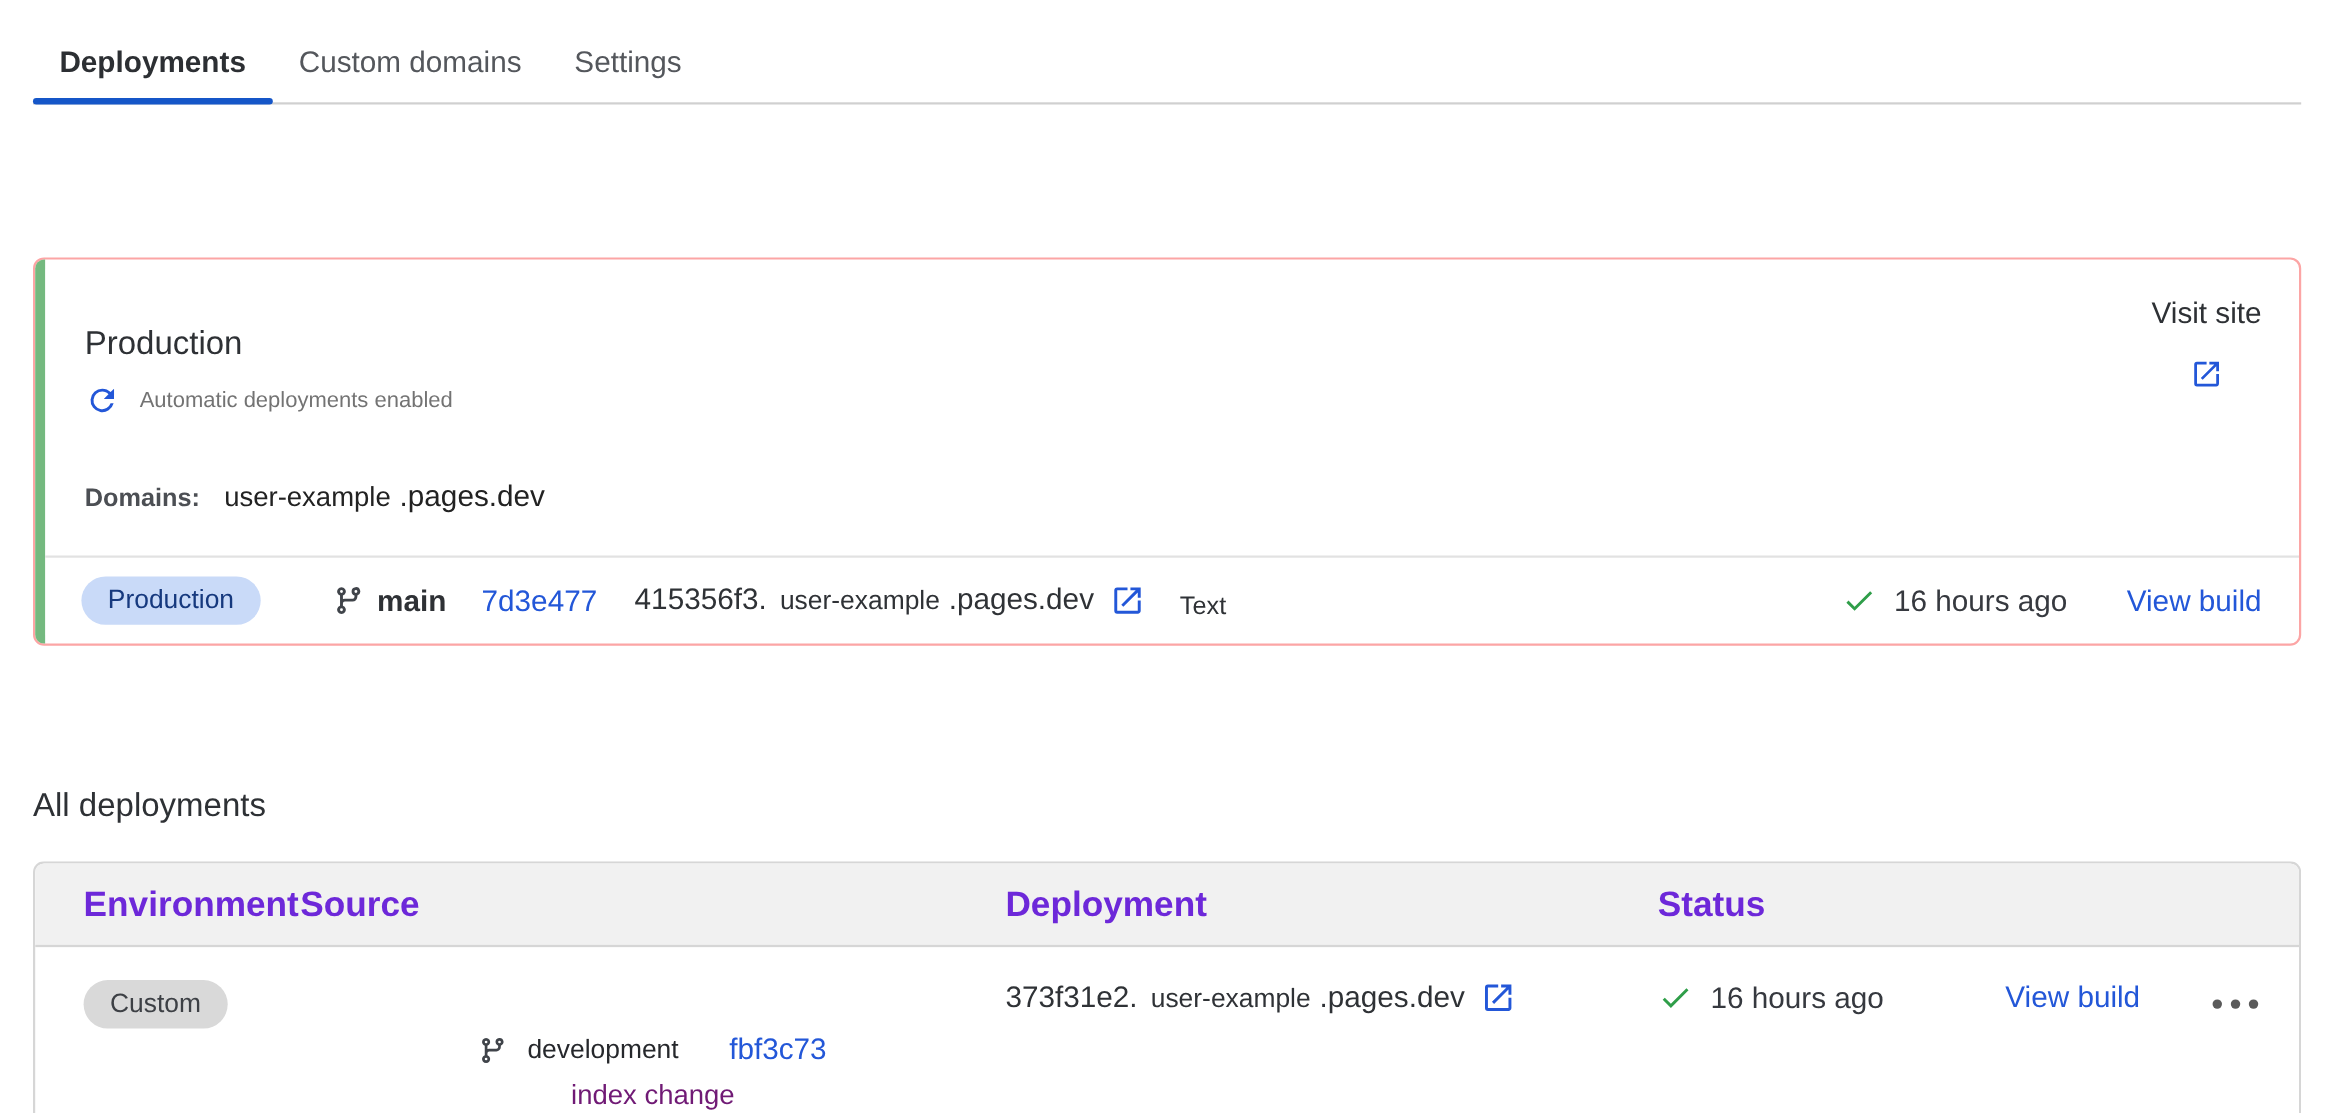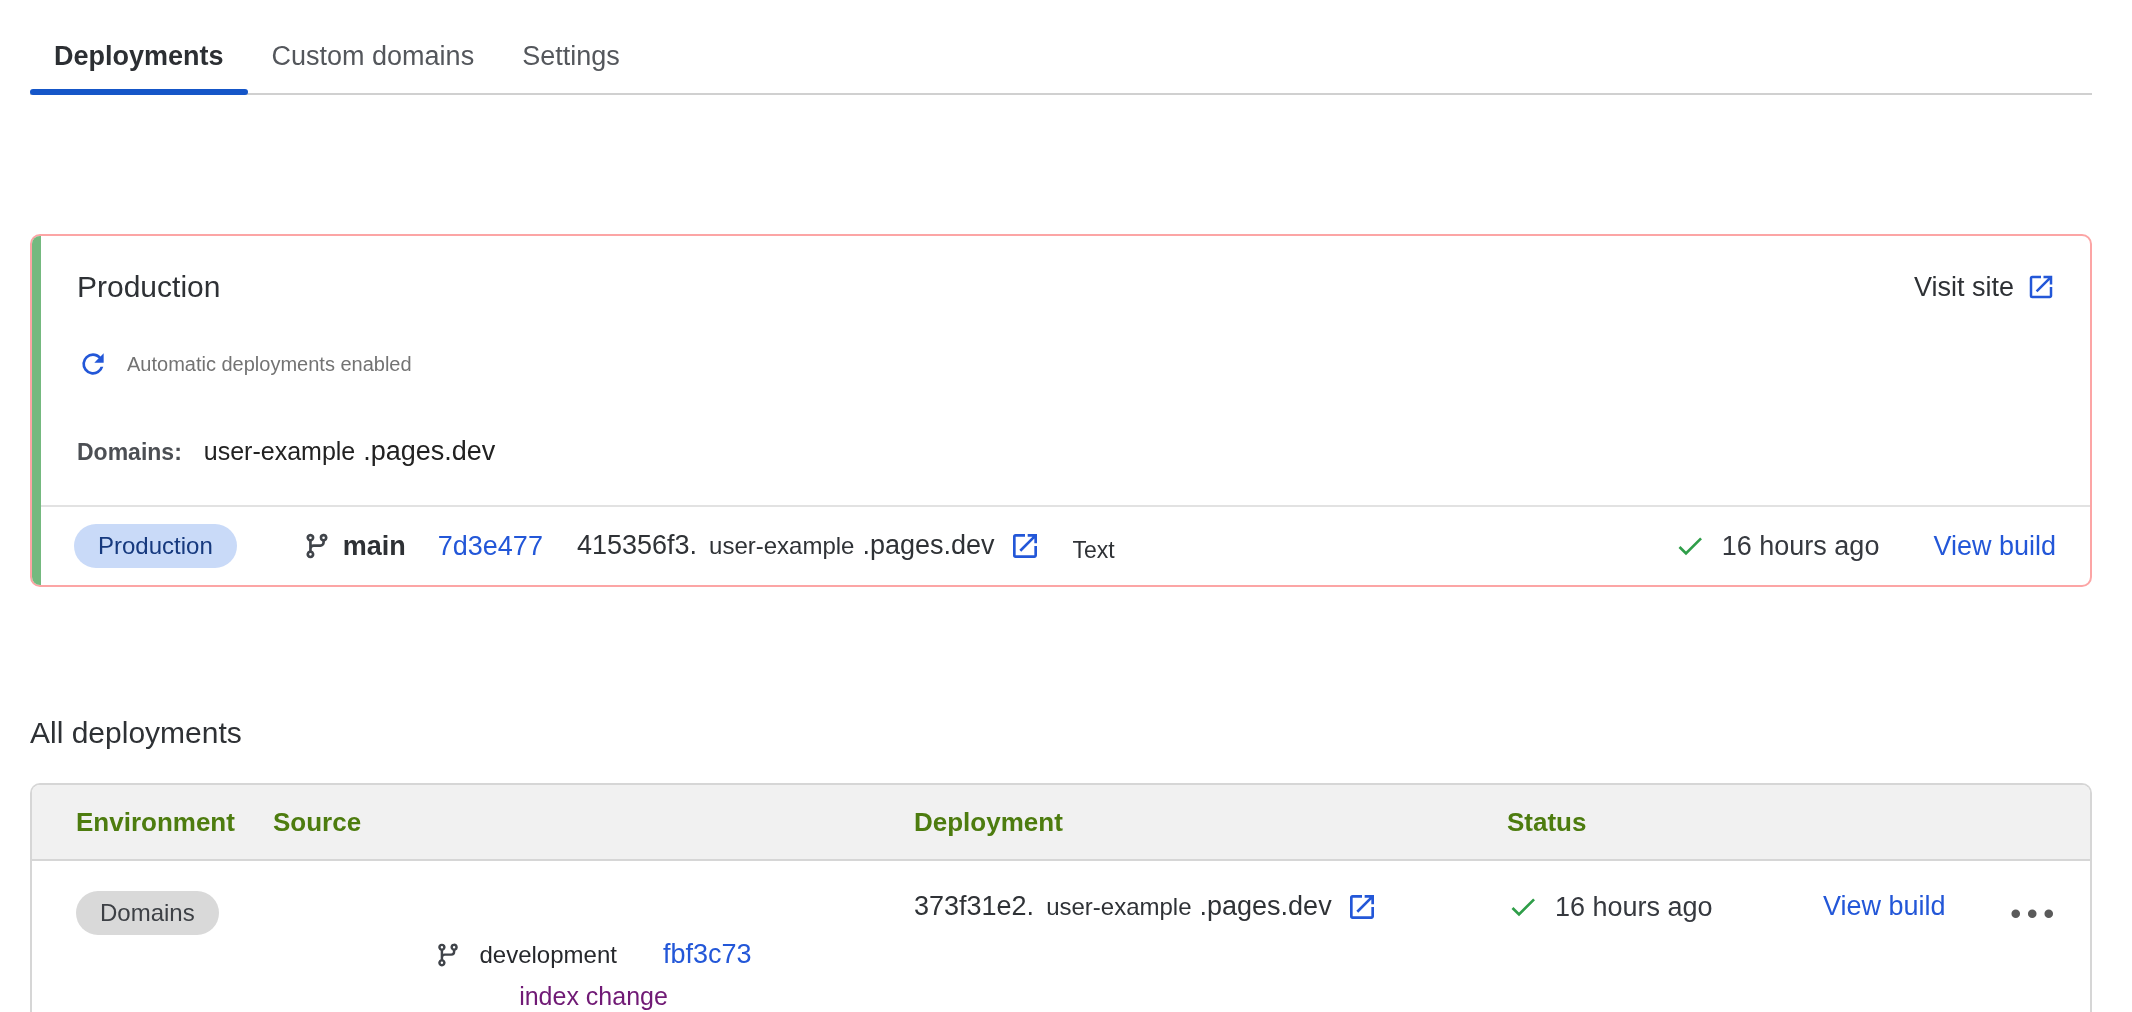--- a/index.html
+++ b/index.html
@@ -10,21 +10,21 @@
   .tabbar{position:absolute;left:30px;top:0;width:2062px;height:93px;border-bottom:2px solid #d0d0d0;display:flex;}
   .tab{position:relative;display:flex;align-items:center;padding:20px 24px 0 24px;font-size:27px;color:#54575c;cursor:pointer;}
   .tab.active{color:#2c2f33;font-weight:700;}
   .tab.active::after{content:"";position:absolute;left:0;right:0;bottom:-2px;height:6px;background:#1556c8;border-radius:3px;}
 
   
   .card{position:absolute;left:30px;top:234px;width:2062px;height:353px;border:2px solid #fca5a5;border-radius:10px;box-sizing:border-box;background:#fff;}
   .card::before{content:"";position:absolute;left:0;top:0;bottom:0;width:9px;background:#74b97f;border-radius:8px 0 0 8px;}
   .card-head{position:absolute;top:34px;left:45px;right:34px;display:flex;justify-content:space-between;align-items:center;}
   .card-title{font-size:30px;font-weight:500;color:#2e3135;}
-  .visit-site{display:flex;align-items:center;gap:12px;font-size:27px;color:#2e3135;cursor:pointer;}
+  .visit-site{display:flex;align-items:center;gap:24px;font-size:27px;color:#2e3135;cursor:pointer;flex-direction:column;}
   .auto-row{position:absolute;top:112px;left:45px;display:flex;align-items:center;gap:18px;font-size:20px;color:#737373;}
   .domains-row{position:absolute;top:200px;left:45px;display:flex;align-items:baseline;}
   .domains-label{font-size:23px;font-weight:700;color:#4c4f54;margin-right:22px;}
   .domain-name{font-size:25px;color:#222;}
   .domain-suffix{font-size:27px;color:#222;margin-left:8px;}
   .dep-row{position:absolute;left:9px;right:0;top:269px;height:80px;border-top:2px solid #e2e2e2;display:flex;align-items:center;padding:0 34px 0 33px;box-sizing:border-box;}
 
   .pill{display:inline-flex;align-items:center;justify-content:center;border-radius:999px;font-size:24px;padding:8px 24px;white-space:nowrap;}
   .pill-blue{background:#c9daf8;color:#16397e;}
   .pill-gray{background:#d9d9d9;color:#3d4045;}
@@ -42,21 +42,21 @@
 
   .status-group{display:flex;align-items:center;gap:16px;margin-left:auto;}
   .time{font-size:27px;color:#36393f;white-space:nowrap;}
   .view-build{margin-left:38px;}
 
   
   .section-title{position:absolute;left:30px;top:716px;font-size:30px;font-weight:500;color:#2e3135;}
   .table{position:absolute;left:30px;top:783px;width:2062px;height:229px;border:2px solid #d6d6d6;border-bottom:none;border-radius:10px 10px 0 0;box-sizing:border-box;overflow:hidden;background:#fff;}
   .t-grid{display:grid;grid-template-columns:197px 641px 593px 316px 1fr 90px;padding-left:44px;padding-right:30px;align-items:center;}
   .t-header{height:76px;background:#f1f1f1;border-bottom:2px solid #d6d6d6;box-sizing:border-box;}
-  .t-header .th{font-size:26px;font-weight:700;color:#4d7c0f;}
+  .t-header .th{font-size:32px;font-weight:700;color:#6d28d9;}
   .t-row{min-height:143px;border-bottom:2px solid #dcdcdc;align-items:start;padding-top:30px;padding-bottom:24px;box-sizing:border-box;}
   .cell{display:flex;align-items:center;}
   .source-cell{display:flex;flex-direction:column;align-items:center;gap:12px;margin-top:48px;}
   .source-line{display:flex;align-items:center;}
   .commit-msg{font-size:25px;color:#701a75;}
   .menu-cell{justify-content:flex-end;color:#5a5a5a;font-size:30px;font-weight:700;letter-spacing:6px;cursor:pointer;padding-top:6px;}
   .partial-row{position:relative;height:14px;}
   .partial-row::before{content:"";position:absolute;left:0;top:2px;bottom:-4px;width:9px;background:#74b97f;}
 
   .icon{flex:none;display:inline-flex;}
@@ -147,21 +147,21 @@
       <span class="th">Environment</span>
       <span class="th">Source</span>
       <span class="th">Deployment</span>
       <span class="th">Status</span>
       <span></span>
         <span></span>
     </div>
 
     <div class="t-grid t-row">
       <div class="cell">
-        <span class="pill pill-gray">Domains</span>
+        <span class="pill pill-gray">Custom</span>
       </div>
       <div class="source-cell">
         <div class="source-line">
           <span class="icon">
             <svg width="26" height="26" viewBox="0 0 16 16" fill="#40444a">
                 <path d="M9.5 3.25a2.25 2.25 0 1 1 3 2.122V6A2.5 2.5 0 0 1 10 8.5H6a1 1 0 0 0-1 1v1.128a2.251 2.251 0 1 1-1.5 0V5.372a2.25 2.25 0 1 1 1.5 0v1.836A2.493 2.493 0 0 1 6 7h4a1 1 0 0 0 1-1v-.628a2.25 2.25 0 0 1-1.5-2.122Zm-6 0a.75.75 0 1 0 1.5 0 .75.75 0 0 0-1.5 0Zm8.25-.75a.75.75 0 1 0 0 1.5.75.75 0 0 0 0-1.5ZM4.25 12a.75.75 0 1 0 0 1.5.75.75 0 0 0 0-1.5Z"></path>
               </svg>
           </span>
           <span class="branch-name-sm" style="margin-left:18px;">development</span>
           <a class="link" style="margin-left:46px;">fbf3c73</a>

